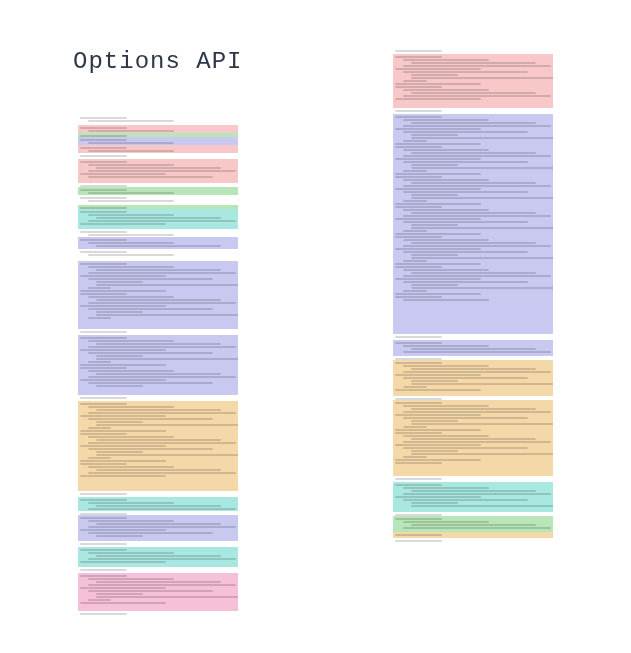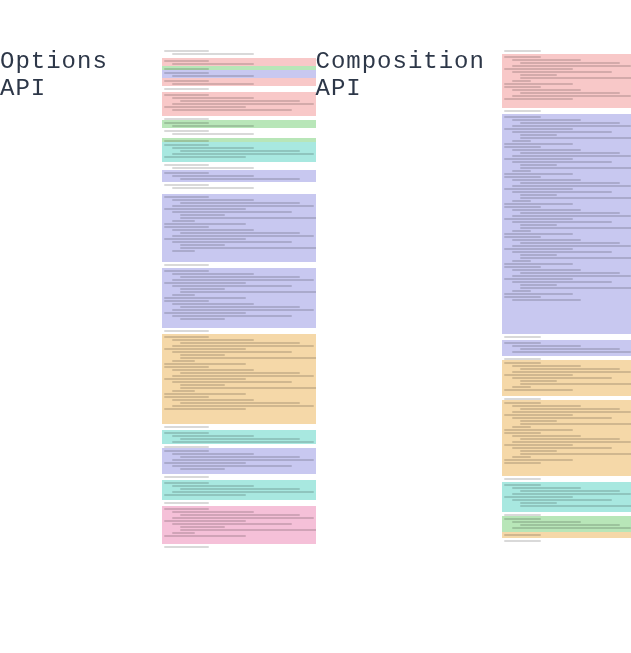--- a/index.html
+++ b/index.html
@@ -7,21 +7,22 @@
       font-family: 'Consolas', 'Monaco', 'Courier New', monospace;
       background: #ffffff;
       width: 631px;
       height: 653px;
       display: flex;
       justify-content: space-around;
       padding: 10px 0;
     }
     .column {
       display: flex;
-      align-items: flex-start;
+      flex-direction: column;
+      align-items: center;
       width: 50%;
       margin-top: 38px;
     }
     .title {
       font-size: 24px;
       color: #2d3748;
       letter-spacing: 1px;
       margin-bottom: 40px;
       font-weight: 400;
     }
@@ -247,21 +248,20 @@
         <div class="line tiny indent1"></div>
         <div class="line med "></div>
       </div>
       <div class="block white" style="height: 4px;">
         <div class="line short "></div>
       </div>
     </div>
 </div>
 
 <div class="column">
-  <div class="title">Composition API</div>
   <div class="code-stack" id="composition-stack">
       <div class="block white" style="height: 6px;">
         <div class="line short "></div>
       </div>
       <div class="block red" style="height: 54px;">
         <div class="line short "></div>
         <div class="line med indent1"></div>
         <div class="line long indent2"></div>
         <div class="line xlong indent1"></div>
         <div class="line med "></div>

